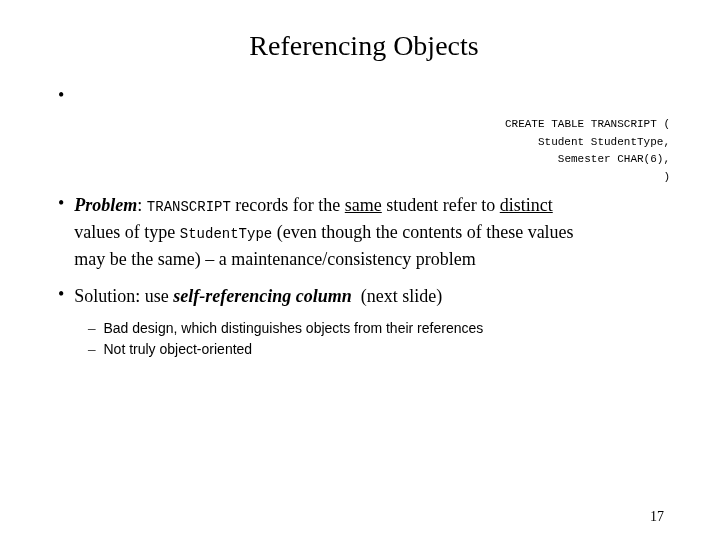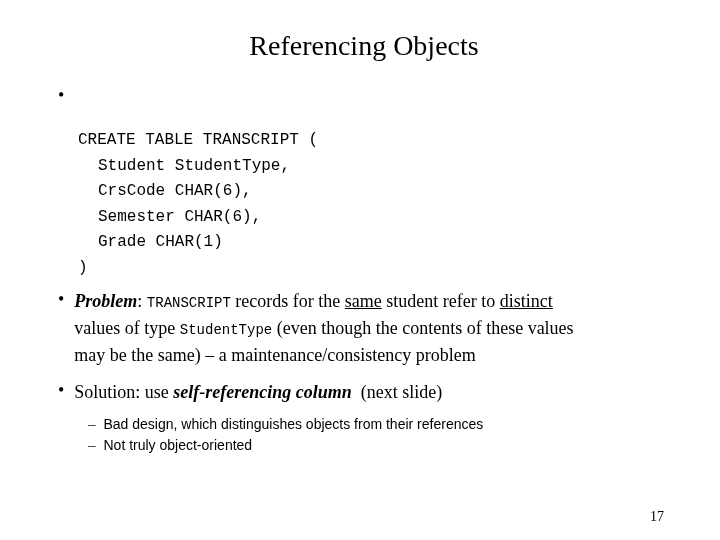--- a/index.html
+++ b/index.html
@@ -38,25 +38,26 @@
 
     .bullet {
       font-size: 18px;
       margin-right: 10px;
       margin-top: 1px;
       flex-shrink: 0;
     }
 
     .code-block {
       font-family: 'Courier New', Courier, monospace;
-      font-size: 16px;
+      font-size: 11px;
       margin-left: 20px;
       margin-bottom: 6px;
-      margin-top: 16px;
+      margin-top: 4px;
       line-height: 1.6;
+      text-align: right;
     }
 
     .code-block .indent {
       margin-left: 20px;
     }
 
     .underline-text {
       text-decoration: underline;
     }
 
@@ -129,23 +130,21 @@
 
   <h1 class="slide-title">Referencing Objects</h1>
 
   <div class="bullet-item consider-section">
     <span class="bullet">•</span>
   </div>
 
   <div class="code-block">
     <div>CREATE  TABLE  TRANSCRIPT  (</div>
     <div class="indent">Student  StudentType,</div>
-    <div class="indent">CrsCode  CHAR(6),</div>
     <div class="indent">Semester  CHAR(6),</div>
-    <div class="indent">Grade  CHAR(1)</div>
     <div>)</div>
   </div>
 
   <div class="problem-bullet" style="margin-bottom:10px;">
     <span class="bullet">•</span>
     <span class="problem-line">
       <em><strong>Problem</strong></em>:&nbsp;<span class="small-code">TRANSCRIPT</span> records for the <span class="underline-text">same</span> student refer to <span class="underline-text">distinct</span><br>
       values of type <span class="small-code">StudentType</span> (even though the contents of these values<br>
       may be the same) – a maintenance/consistency problem
     </span>

